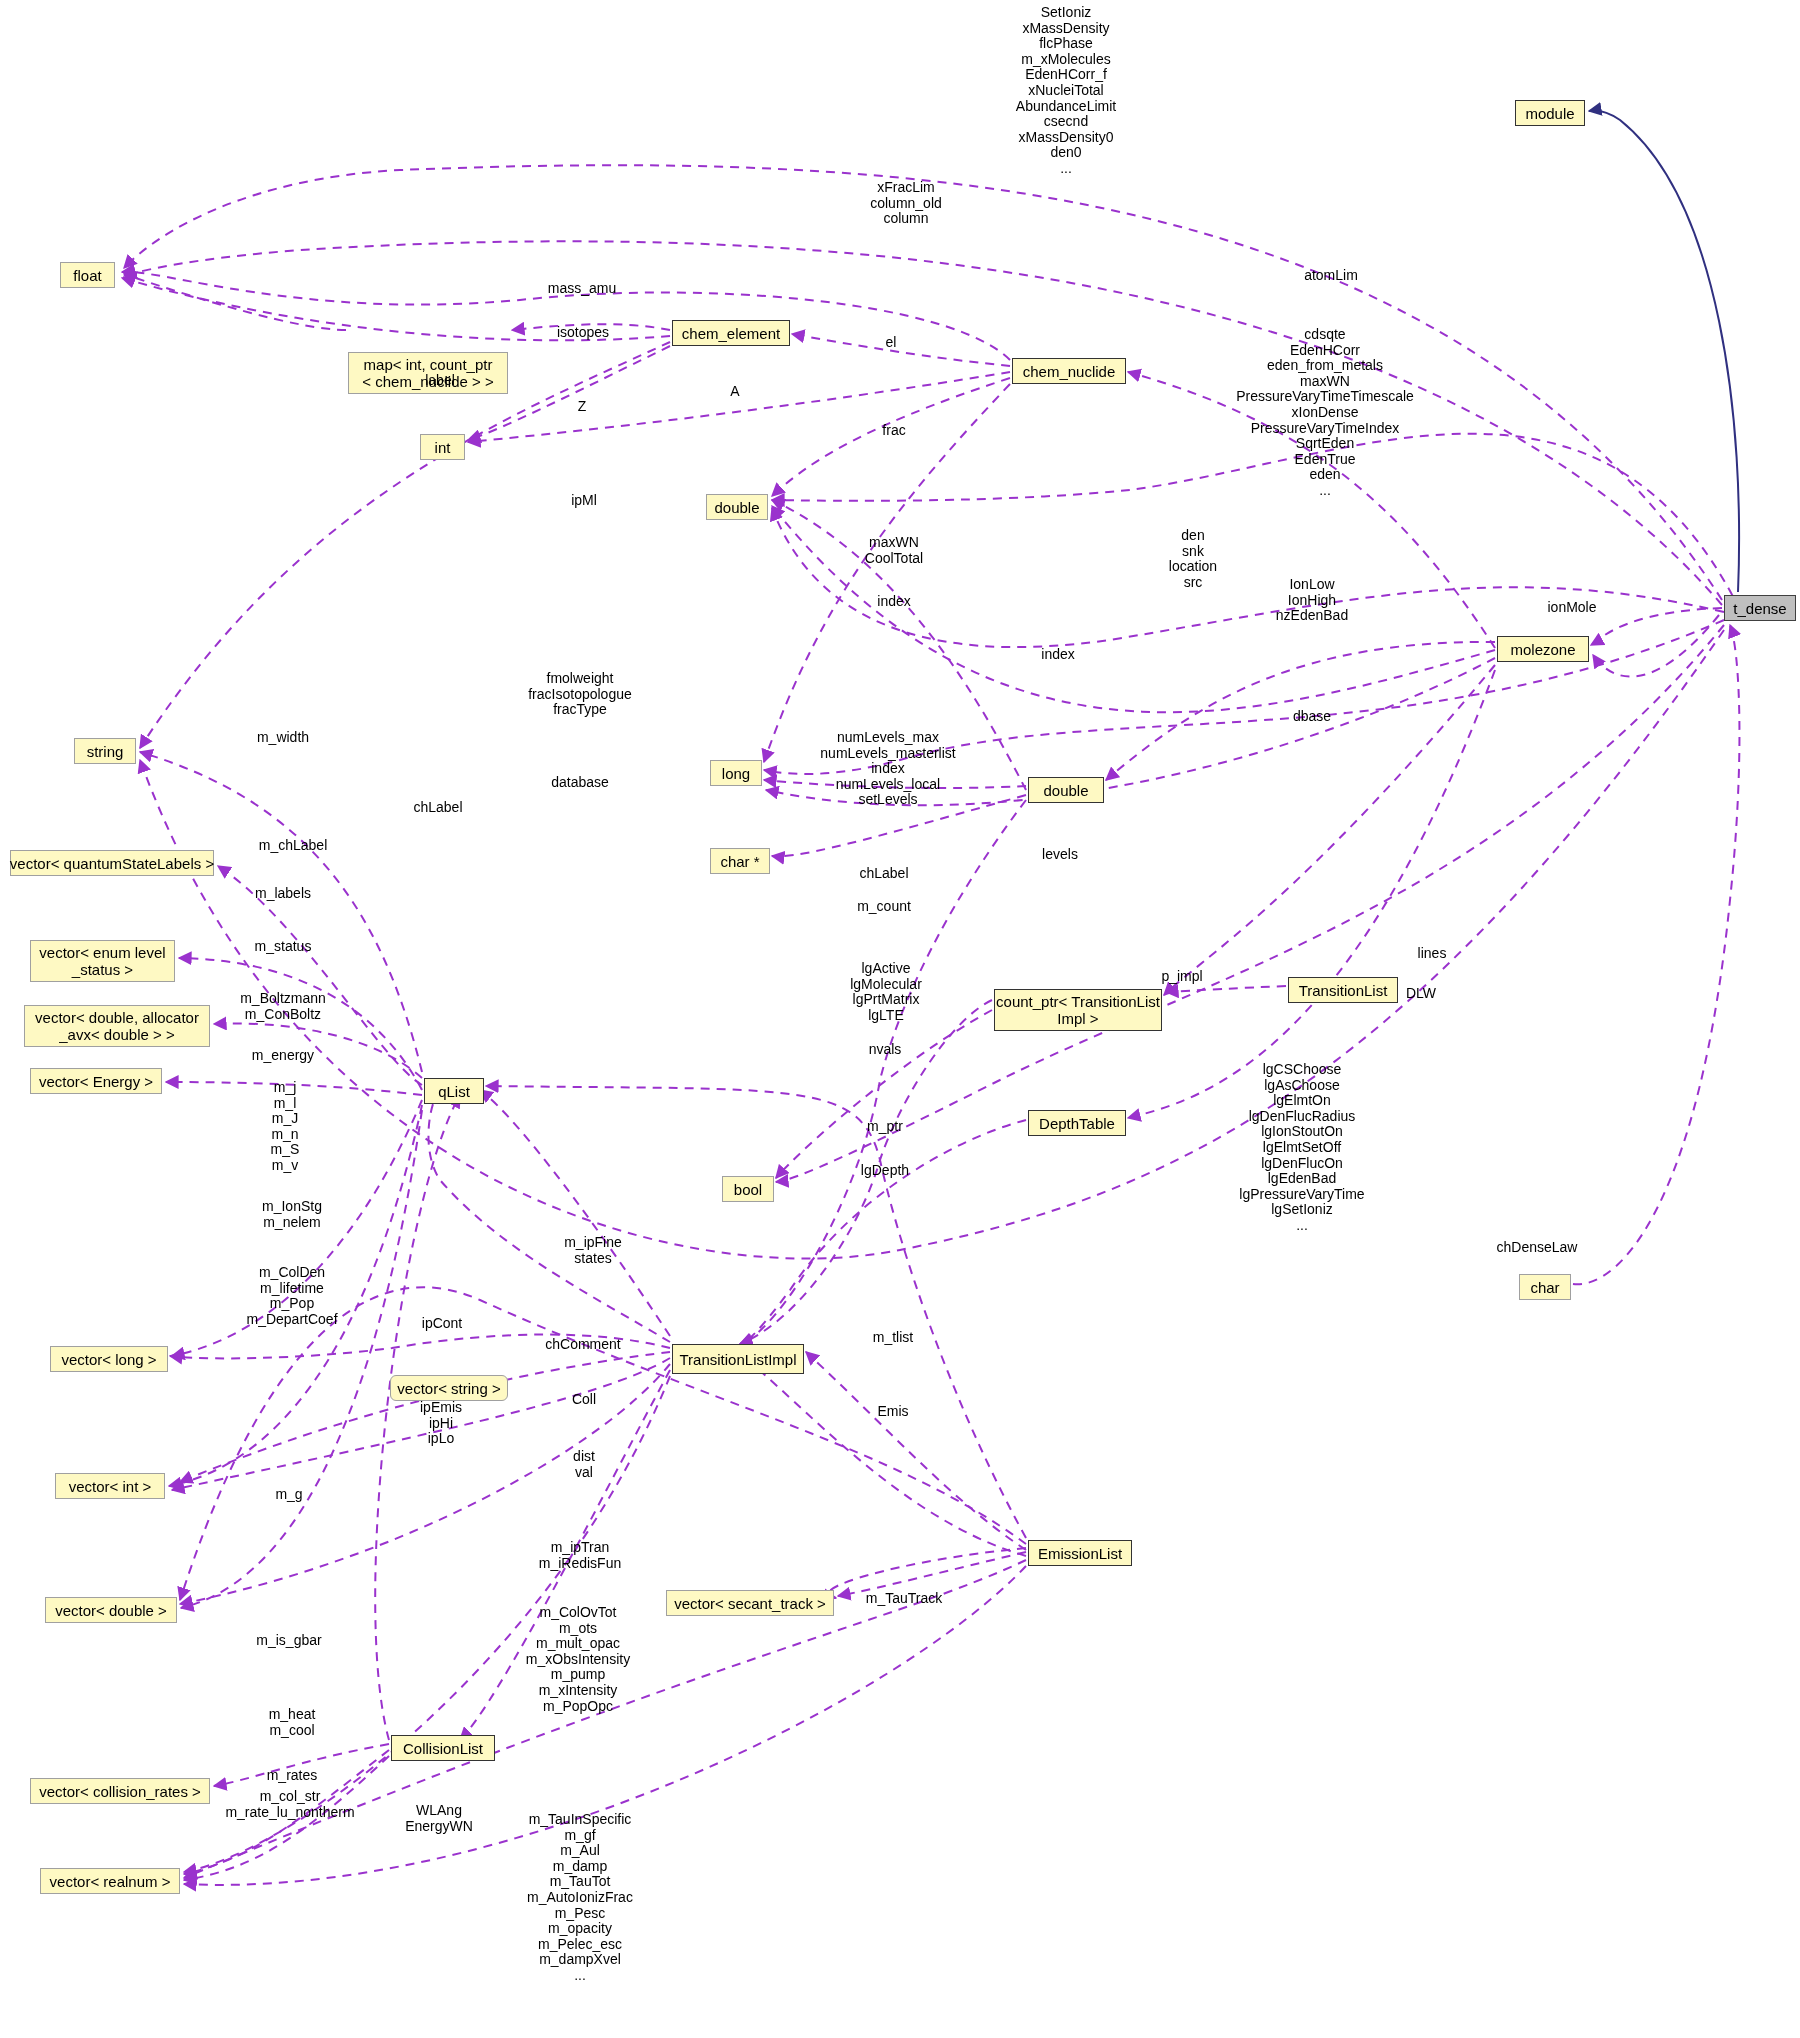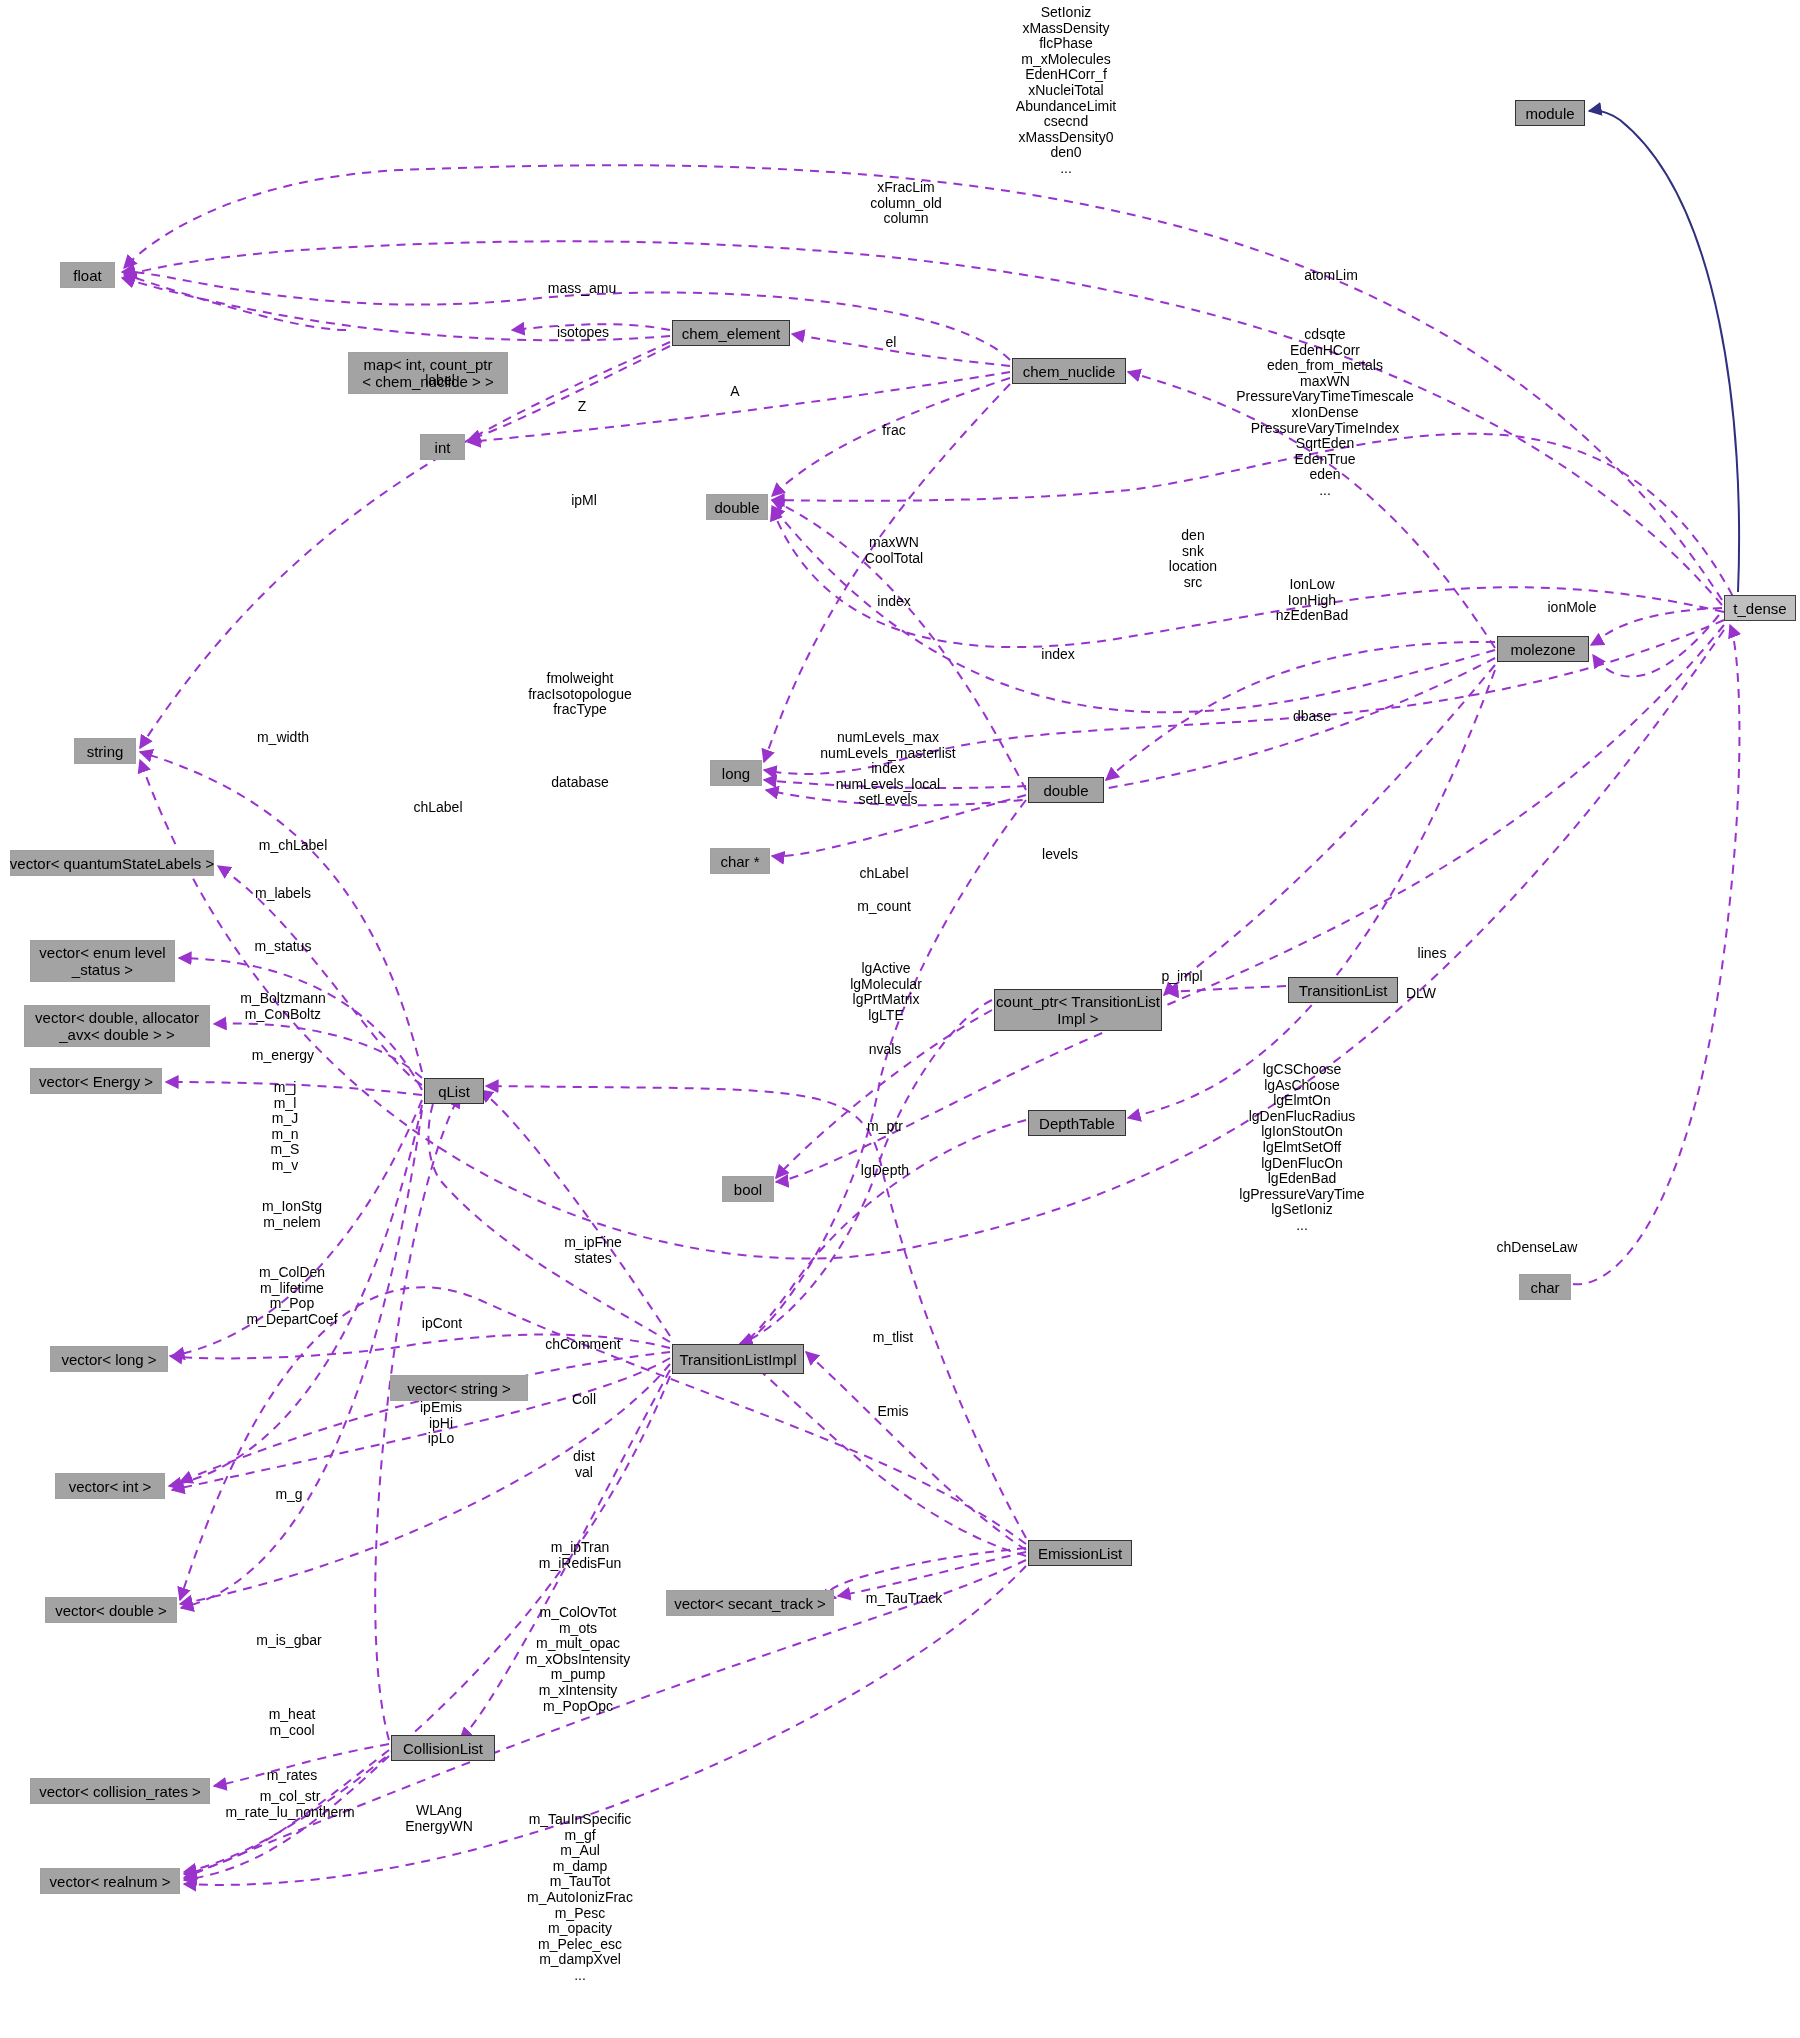--- a/index.html
+++ b/index.html
@@ -7,21 +7,21 @@
     position:relative;
     width:1800px;height:2038px;
     background:#ffffff;
     font-family:"Liberation Sans", sans-serif;
     overflow:hidden;
   }
   svg#edges{position:absolute;left:0;top:0;width:1800px;height:2038px;pointer-events:none;}
   .node{
     position:absolute;
     box-sizing:border-box;
-    background:#a3a3a3;
+    background:#fef9c3;
     border:1px solid #a0a0a0;
     color:#000000;
     font-size:15px;
     line-height:17px;
     display:flex;align-items:center;justify-content:center;
     text-align:center;
     white-space:pre;
     padding:1px 5px;
   }
   .node.strong{border:1px solid #333333;}
@@ -156,21 +156,21 @@
   <div class="node plain" style="left:24px;top:1005px;width:186px;height:42px;"><span>vector&lt; double, allocator
 _avx&lt; double &gt; &gt;</span></div>
   <div class="node plain" style="left:30px;top:1068px;width:132px;height:26px;"><span>vector&lt; Energy &gt;</span></div>
   <div class="node strong" style="left:424px;top:1078px;width:60px;height:26px;"><span>qList</span></div>
   <div class="node strong" style="left:994px;top:989px;width:168px;height:42px;"><span>count_ptr&lt; TransitionList
 Impl &gt;</span></div>
   <div class="node strong" style="left:1288px;top:977px;width:110px;height:26px;"><span>TransitionList</span></div>
   <div class="node strong" style="left:1028px;top:1110px;width:98px;height:26px;"><span>DepthTable</span></div>
   <div class="node plain" style="left:722px;top:1176px;width:52px;height:26px;"><span>bool</span></div>
   <div class="node plain" style="left:50px;top:1346px;width:118px;height:26px;"><span>vector&lt; long &gt;</span></div>
-  <div class="node plain" style="left:390px;top:1375px;width:138px;height:26px;"><span>vector&lt; string &gt;</span></div>
+  <div class="node plain" style="left:390px;top:1375px;width:118px;height:26px;border-radius:6px;"><span>vector&lt; string &gt;</span></div>
   <div class="node strong" style="left:672px;top:1344px;width:132px;height:30px;"><span>TransitionListImpl</span></div>
   <div class="node plain" style="left:55px;top:1473px;width:110px;height:26px;"><span>vector&lt; int &gt;</span></div>
   <div class="node strong" style="left:1028px;top:1540px;width:104px;height:26px;"><span>EmissionList</span></div>
   <div class="node plain" style="left:45px;top:1597px;width:132px;height:26px;"><span>vector&lt; double &gt;</span></div>
   <div class="node plain" style="left:666px;top:1590px;width:168px;height:26px;"><span>vector&lt; secant_track &gt;</span></div>
   <div class="node strong" style="left:391px;top:1735px;width:104px;height:26px;"><span>CollisionList</span></div>
   <div class="node plain" style="left:30px;top:1778px;width:180px;height:26px;"><span>vector&lt; collision_rates &gt;</span></div>
   <div class="node plain" style="left:40px;top:1868px;width:140px;height:26px;"><span>vector&lt; realnum &gt;</span></div>
   <div class="node plain" style="left:1519px;top:1274px;width:52px;height:26px;"><span>char</span></div>
 

